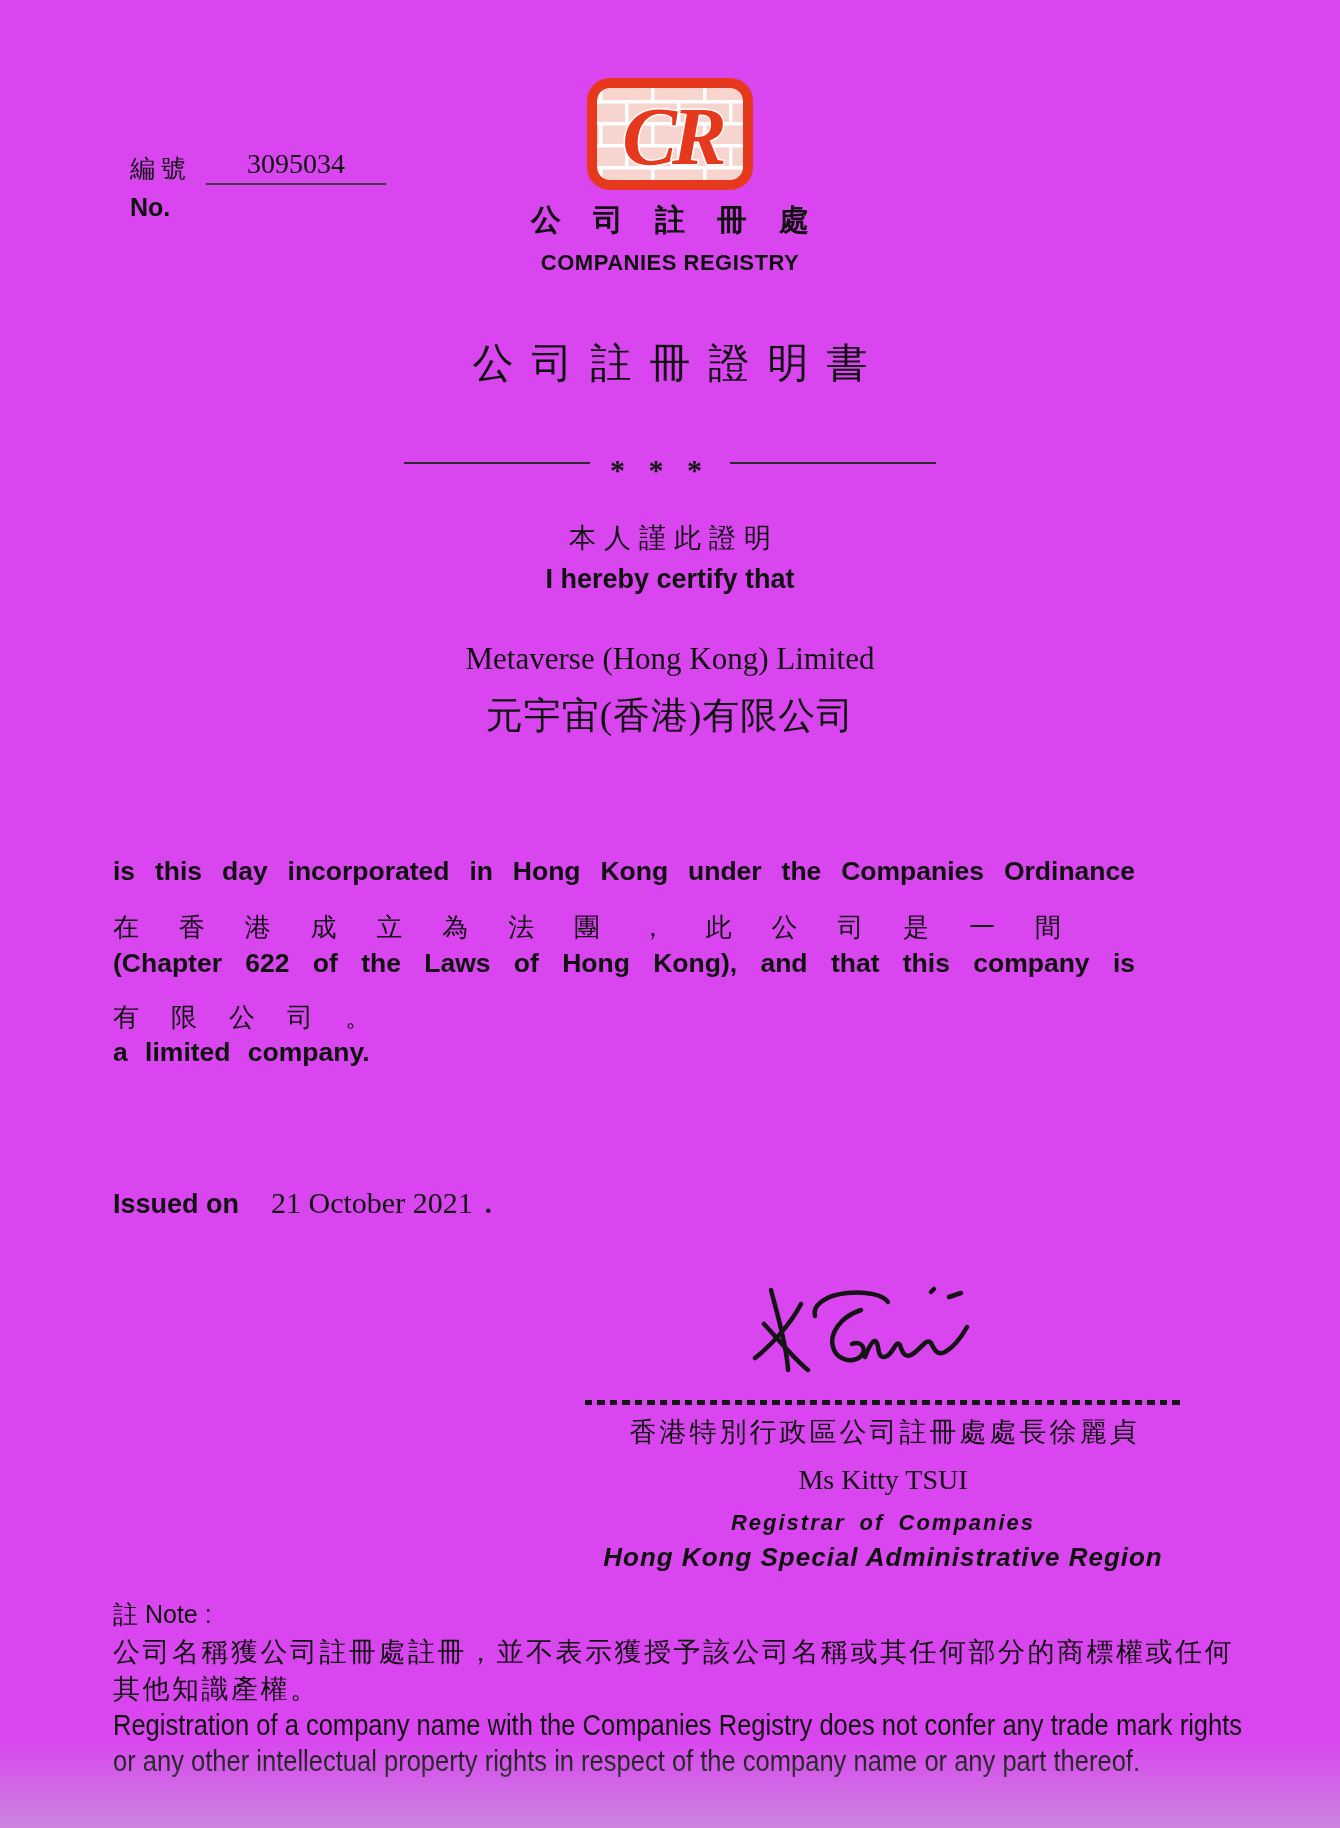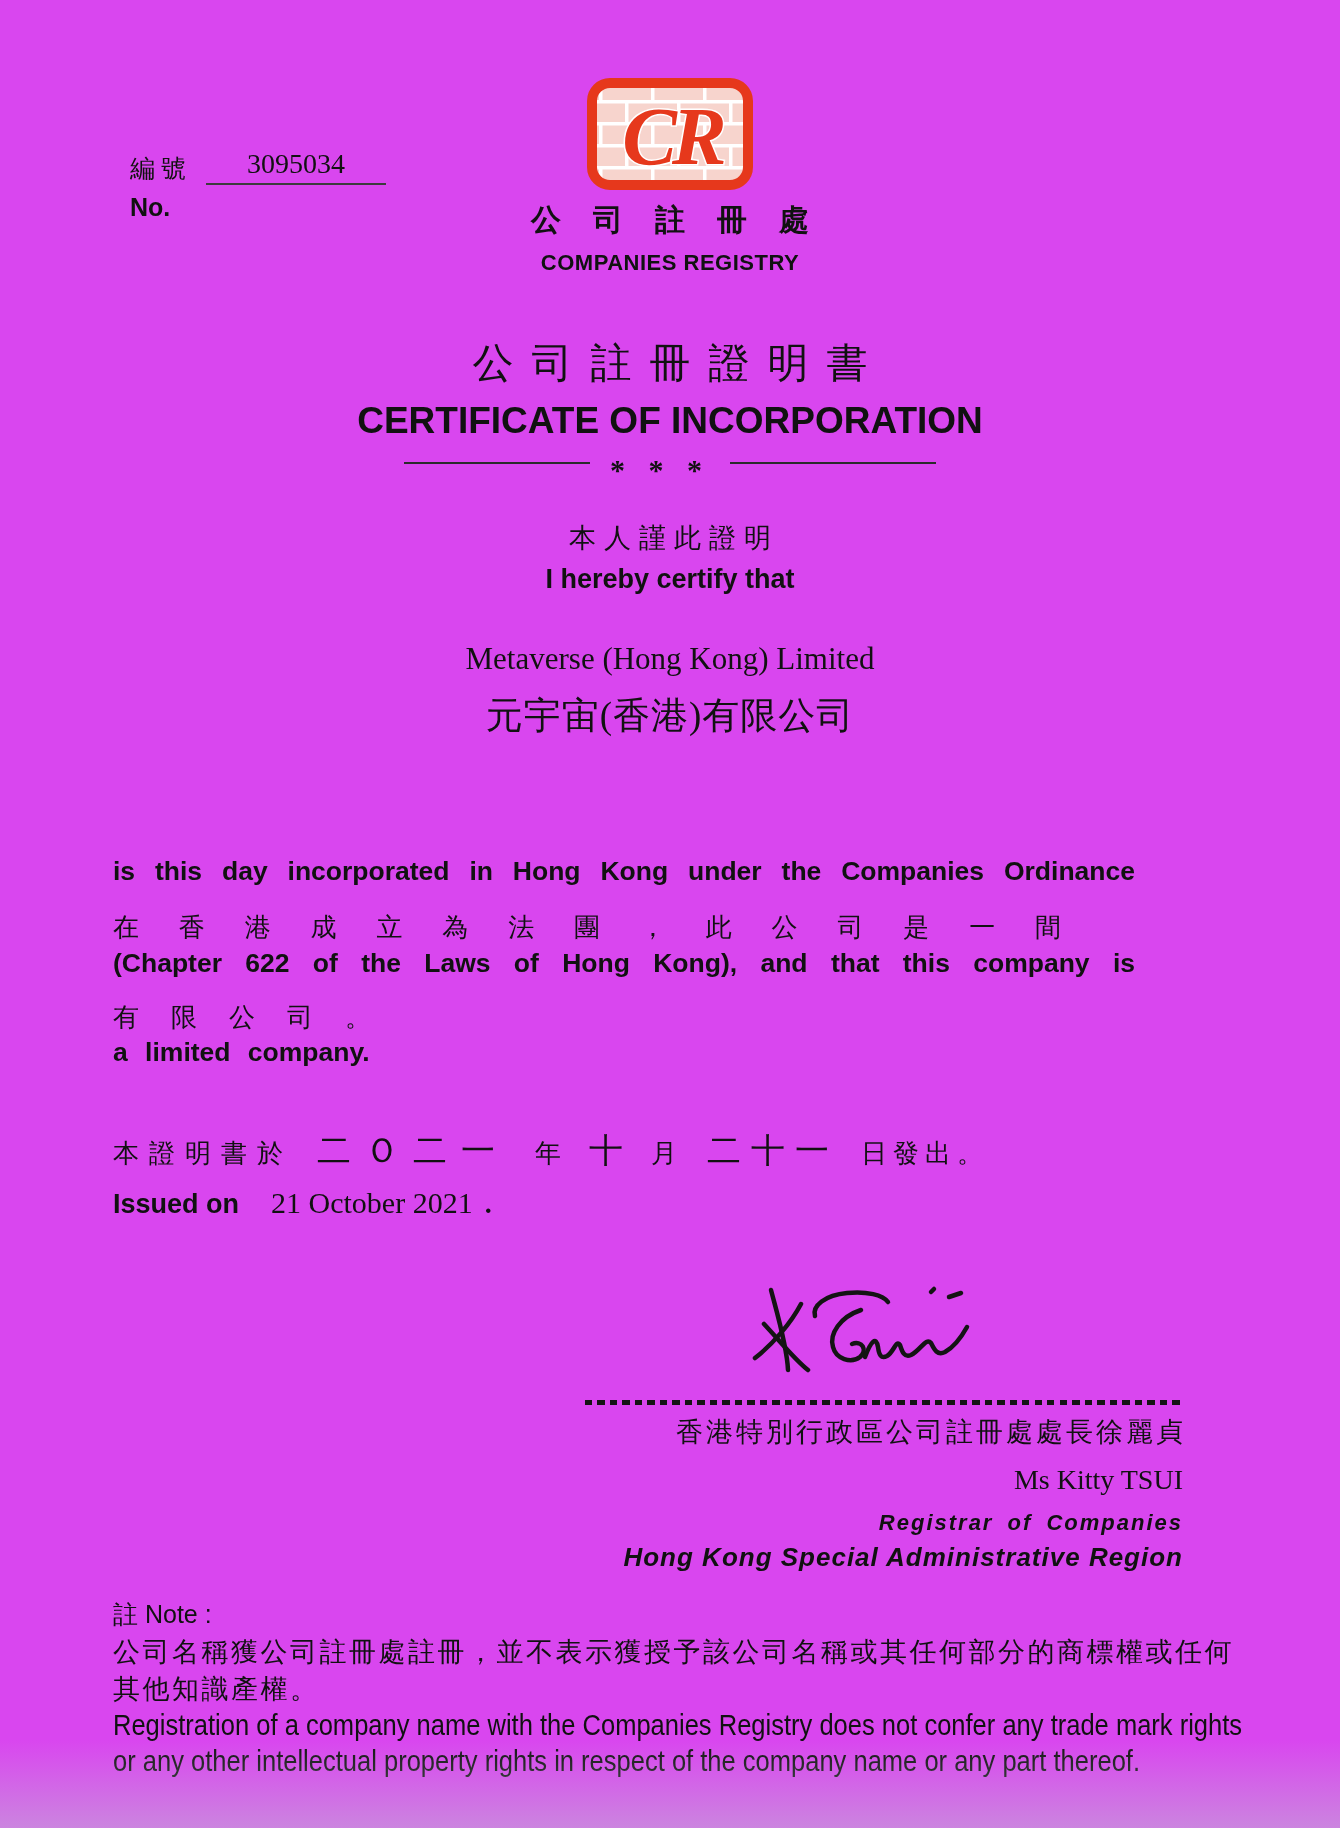--- a/index.html
+++ b/index.html
@@ -52,21 +52,21 @@
   .iz-month{margin-right:28px;}
   .iz-munit{margin-right:30px;}
   .iz-day{letter-spacing:10px;margin-right:22px;}
   .iz-suffix{letter-spacing:6px;}
   .issued-en{display:flex;align-items:baseline;}
   .ie-label{font-size:27px;font-weight:bold;font-family:"Liberation Sans","DejaVu Sans",sans-serif;}
   .ie-date{font-size:30px;margin-left:32px;}
   .ie-period{font-size:28px;font-weight:bold;margin-left:12px;}
 
   .dotline{height:5px;background:repeating-linear-gradient(90deg,#141414 0 7px,transparent 7px 12.5px);}
-  .sigblock{width:600px;text-align:right;}
+  .sigblock{width:600px;text-align:center;}
   .sig-zh{font-size:27px;letter-spacing:3px;margin-right:-3px;}
   .sig-name{font-size:28px;margin-top:14px;}
   .sig-title{font-size:22px;font-weight:bold;font-style:italic;letter-spacing:2px;word-spacing:6px;
              margin-top:14px;font-family:"Liberation Sans","DejaVu Sans",sans-serif;}
   .sig-region{font-size:26px;font-weight:bold;font-style:italic;letter-spacing:1px;margin-top:6px;
              font-family:"Liberation Sans","DejaVu Sans",sans-serif;}
 
   .note-label{font-size:25px;font-family:"Liberation Sans","DejaVu Sans",sans-serif;}
   .note-zh{font-size:27px;letter-spacing:2.5px;}
   .note-en{font-size:29px;transform:scaleX(.88);transform-origin:left center;white-space:nowrap;
@@ -101,21 +101,20 @@
       </defs>
       <rect x="5" y="5" width="156" height="102" rx="18" fill="url(#brick)" stroke="#e6381c" stroke-width="10"></rect>
       <text x="85" y="86" text-anchor="middle" font-family="Liberation Serif, DejaVu Serif, serif" font-size="82" font-weight="bold" font-style="italic" letter-spacing="-5" fill="#e6381c" stroke="#ffffff" stroke-width="3" paint-order="stroke">CR</text>
     </svg>
     <div class="reg-zh">公司註冊處</div>
     <div class="reg-en sans">COMPANIES REGISTRY</div>
   </div>
 
   <div class="abs center-x col" style="top:336px;">
     <div class="title-zh">公司註冊證明書</div>
-    <div class="title-en sans">CERTIFICATE OF INCORPORATION</div>
   </div>
 
   <div class="abs center-x divider" style="top:462px;">
     <span class="dline" style="width:186px;"></span>
     <span class="stars">* * *</span>
     <span class="dline" style="width:206px;"></span>
   </div>
 
   <div class="abs center-x col" style="top:520px;">
     <div class="certify-zh">本人謹此證明</div>
@@ -128,29 +127,20 @@
   </div>
 
   <div class="abs en-just" style="left:113px;top:856px;width:1022px;">is this day incorporated in Hong Kong under the Companies Ordinance</div>
 
   <div class="abs zh-just" style="left:113px;top:910px;width:948px;">在香港成立為法團，此公司是一間</div>
   <div class="abs en-just" style="left:113px;top:948px;width:1022px;">(Chapter 622 of the Laws of Hong Kong), and that this company is</div>
 
   <div class="abs zh-limited" style="left:113px;top:1000px;">有限公司。</div>
   <div class="abs en-limited" style="left:113px;top:1037px;">a limited company.</div>
 
-  <div class="abs issued-zh" style="left:113px;top:1128px;">
-    <span class="iz-prefix">本證明書於</span>
-    <span class="iz-big iz-year">二Ｏ二一</span>
-    <span class="iz-yunit">年</span>
-    <span class="iz-big iz-month">十</span>
-    <span class="iz-munit">月</span>
-    <span class="iz-big iz-day">二十一</span>
-    <span class="iz-suffix">日發出。</span>
-  </div>
   <div class="abs issued-en" style="left:113px;top:1186px;">
     <span class="ie-label">Issued on</span>
     <span class="ie-date">21 October 2021</span>
     <span class="ie-period">.</span>
   </div>
 
   <svg class="abs" style="left:735px;top:1268px;" width="250" height="120" viewBox="0 0 250 120">
     <g fill="none" stroke="#141414" stroke-width="4.5" stroke-linecap="round" stroke-linejoin="round">
       <path d="M36,22 C42,45 52,78 53,102"></path>
       <path d="M66,36 C56,55 38,76 20,90"></path>

